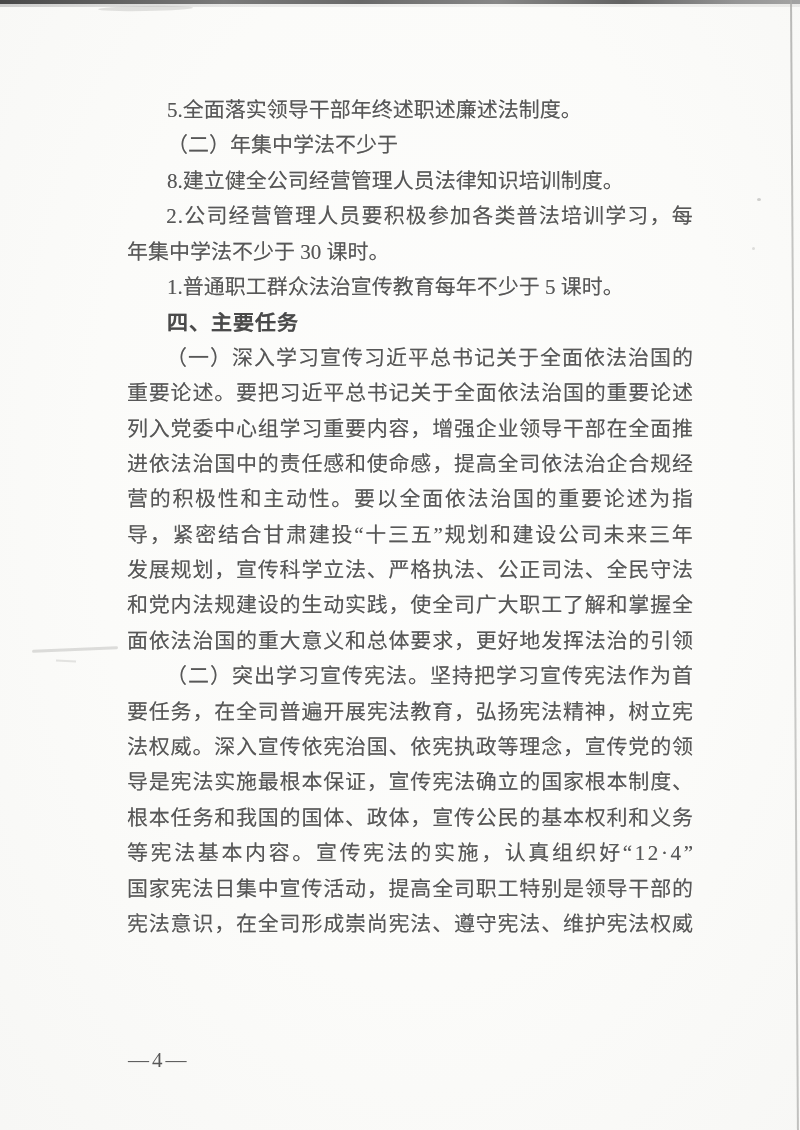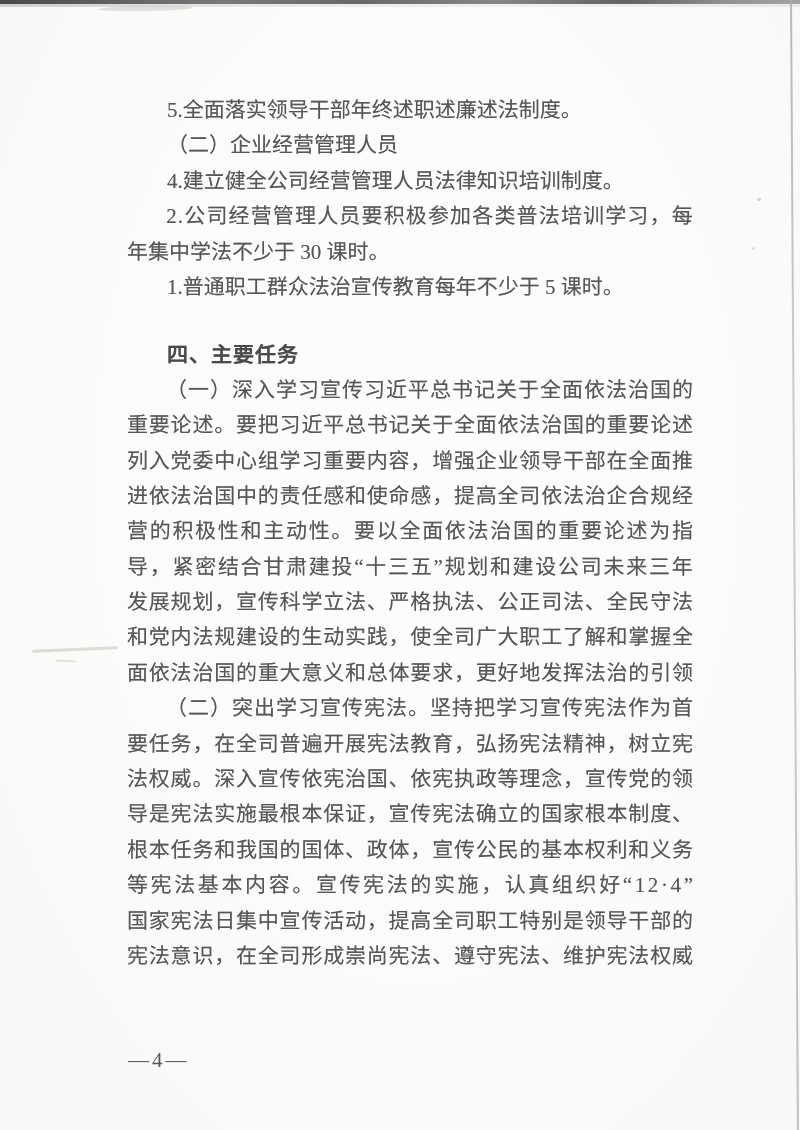--- a/index.html
+++ b/index.html
@@ -75,21 +75,20 @@
     white-space: normal;
   }
   .line.justify span { display: inline-block; }
   .line.justify .ind { flex: 0 0 38px; width: 38px; }
   .line.indent:not(.justify) { text-indent: 40px; }
   .line.heading {
     font-family: "Liberation Sans", "DejaVu Sans", sans-serif;
     font-weight: 700;
     color: var(--heading_ink, #4a4a4a);
     letter-spacing: 1px;
-    margin-top: 32px;
   }
 
   
   .page-number {
     position: absolute;
     left: 128px;
     top: 1046px;
     font-size: 21px;
     line-height: 28px;
     color: var(--ink, #575757);
@@ -105,22 +104,22 @@
   <div class="edge-top-fade"></div>
   <div class="edge-top-smudge"></div>
   <div class="edge-right"></div>
   <div class="smudge-left-a"></div>
   <div class="smudge-left-b"></div>
   <div class="speck-a"></div>
   <div class="speck-b"></div>
 
   <div class="doc-body">
       <div class="line indent">5.全面落实领导干部年终述职述廉述法制度。</div>
-      <div class="line indent">（二）企业经营管理人员</div>
-      <div class="line indent">4.建立健全公司经营管理人员法律知识培训制度。</div>
+      <div class="line indent">（二）年集中学法不少于</div>
+      <div class="line indent">8.建立健全公司经营管理人员法律知识培训制度。</div>
       <div class="line indent justify">
         <span class="ind"></span>
         <span>2</span>
         <span>.</span>
         <span>公</span>
         <span>司</span>
         <span>经</span>
         <span>营</span>
         <span>管</span>
         <span>理</span>

